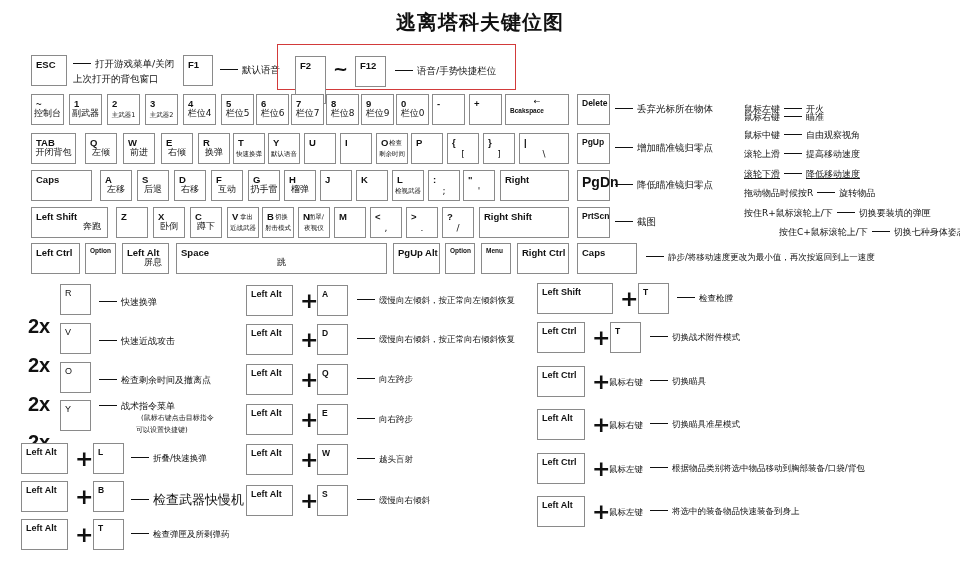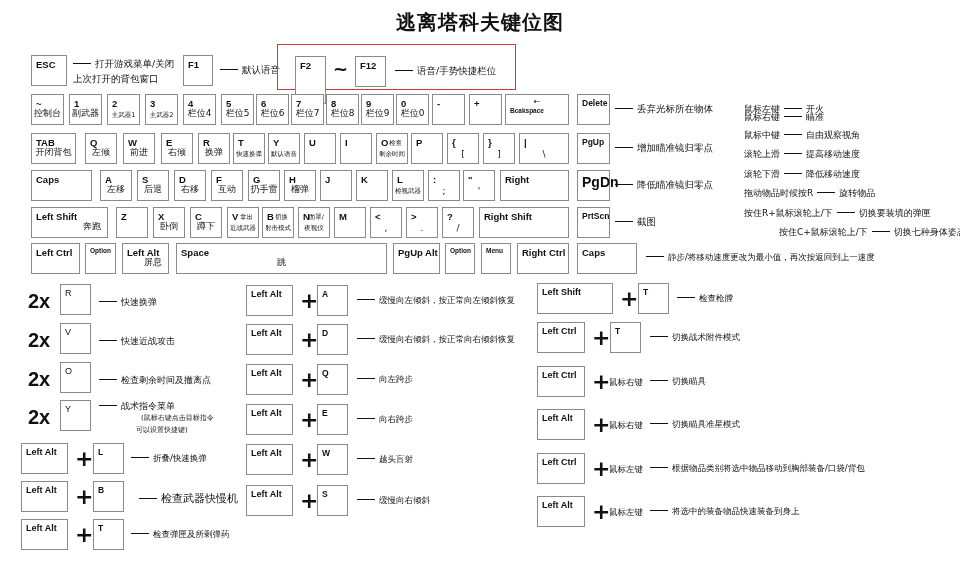--- a/index.html
+++ b/index.html
@@ -11,21 +11,21 @@
   .key .k.small { font-size: 6.5px; }
   .key .s { position: absolute; font-size: 9px; white-space: nowrap; left: 0; right: 0; text-align: center; bottom: 4px; }
   .key .s.tiny { font-size: 6.5px; }
   .key .s.right { text-align: right; right: 6px; left: auto; }
   .key .side { position: absolute; font-size: 6.5px; right: 5px; top: 5px; white-space: nowrap; }
   .desc { position: absolute; font-size: 9.5px; white-space: nowrap; color: #111; }
   .desc.sm { font-size: 8px; }
   .dash { display: inline-block; width: 18px; border-top: 1px solid #111; vertical-align: middle; margin-right: 4px; position: relative; top: -1px; }
   .redbox { position: absolute; left: 277px; top: 44px; width: 239px; height: 46px; border: 1.3px solid #d23a3a; }
   .tilde { position: absolute; font-size: 18px; font-weight: bold; }
-  .twox { position: absolute; font-size: 20px; font-weight: bold; font-family: "Liberation Sans", sans-serif; }
+  .twox { position: absolute; font-size: 20px; font-weight: bold; font-family: "Liberation Sans", sans-serif; margin-top: 25px; }
   .plus { position: absolute; font-size: 22px; font-weight: bold; line-height: 1; }
   .mouse { position: absolute; font-size: 9px; white-space: nowrap; }
 </style>
 </head>
 <body>
 
 <div class="title">逃离塔科夫键位图</div>
 
 <div class="key" style="left:31px;top:55px;width:36px;height:31px;">
   <span class="k">ESC</span>
@@ -308,21 +308,21 @@
     <div class="key" style="left:577px;top:207px;width:33px;height:31px;">
       <span class="k small" style="font-size: 8.5px;">PrtScn</span>
     </div>
     <div class="desc" style="left:615px;top:216px;"><span class="dash"></span><span>截图</span></div>
   </div>
 <div id="mouse">
     <div class="mouse" style="left:744px;top:103px;"><span>鼠标左键</span><span class="dash" style="margin-left:4px;"></span><span>开火</span></div>
     <div class="mouse" style="left:744px;top:111px;"><span>鼠标右键</span><span class="dash" style="margin-left:4px;"></span><span>瞄准</span></div>
     <div class="mouse" style="left:744px;top:129px;"><span>鼠标中键</span><span class="dash" style="margin-left:4px;"></span><span>自由观察视角</span></div>
     <div class="mouse" style="left:744px;top:148px;"><span>滚轮上滑</span><span class="dash" style="margin-left:4px;"></span><span>提高移动速度</span></div>
-    <div class="mouse" style="left:744px;top:168px;"><span>滚轮下滑</span><span class="dash" style="margin-left:4px;"></span><span>降低移动速度</span></div>
+    <div class="mouse" style="left:744px;top:168px;text-decoration:underline;"><span>滚轮下滑</span><span class="dash" style="margin-left:4px;"></span><span>降低移动速度</span></div>
     <div class="mouse" style="left:744px;top:187px;"><span>拖动物品时候按R</span><span class="dash" style="margin-left:4px;"></span><span>旋转物品</span></div>
     <div class="mouse" style="left:744px;top:207px;"><span>按住R+鼠标滚轮上/下</span><span class="dash" style="margin-left:4px;"></span><span>切换要装填的弹匣</span></div>
     <div class="mouse" style="left:744px;top:226px;margin-left:35px;"><span>按住C+鼠标滚轮上/下</span><span class="dash" style="margin-left:4px;"></span><span>切换七种身体姿态</span></div>
   </div>
 <div id="dbl">
     <div class="twox" style="left:28px;top:290px;">2x</div>
     <div class="key" style="left:60px;top:284px;width:31px;height:31px;">
       <span class="k" style="font-weight:normal;font-size:9px;">R</span>
     </div>
     <div class="desc" style="left:99px;top:296px;font-size:9px;"><span class="dash"></span><span>快速换弹</span></div>
@@ -353,21 +353,21 @@
       <span class="k" style="font-size:8.5px;">L</span>
     </div>
     <div class="desc" style="left:131px;top:453px;font-size:8.5px;"><span class="dash"></span><span>折叠/快速换弹</span></div>
     <div class="key" style="left:21px;top:481px;width:47px;height:31px;">
       <span class="k" style="font-size:9px;">Left Alt</span>
     </div>
     <div class="plus" style="left:75px;top:486px;">+</div>
     <div class="key" style="left:93px;top:481px;width:31px;height:31px;">
       <span class="k" style="font-size:8.5px;">B</span>
     </div>
-    <div class="desc" style="left:139px;top:491px;font-size:11px;"><span class="dash"></span><span>检查武器快慢机</span></div>
+    <div class="desc" style="left:131px;top:491px;font-size:13px;"><span class="dash"></span><span>检查武器快慢机</span></div>
     <div class="key" style="left:21px;top:519px;width:47px;height:31px;">
       <span class="k" style="font-size:9px;">Left Alt</span>
     </div>
     <div class="plus" style="left:75px;top:524px;">+</div>
     <div class="key" style="left:93px;top:519px;width:31px;height:31px;">
       <span class="k" style="font-size:8.5px;">T</span>
     </div>
     <div class="desc" style="left:131px;top:529px;font-size:8.5px;"><span class="dash"></span><span>检查弹匣及所剩弹药</span></div>
   </div>
 <div id="c2">

